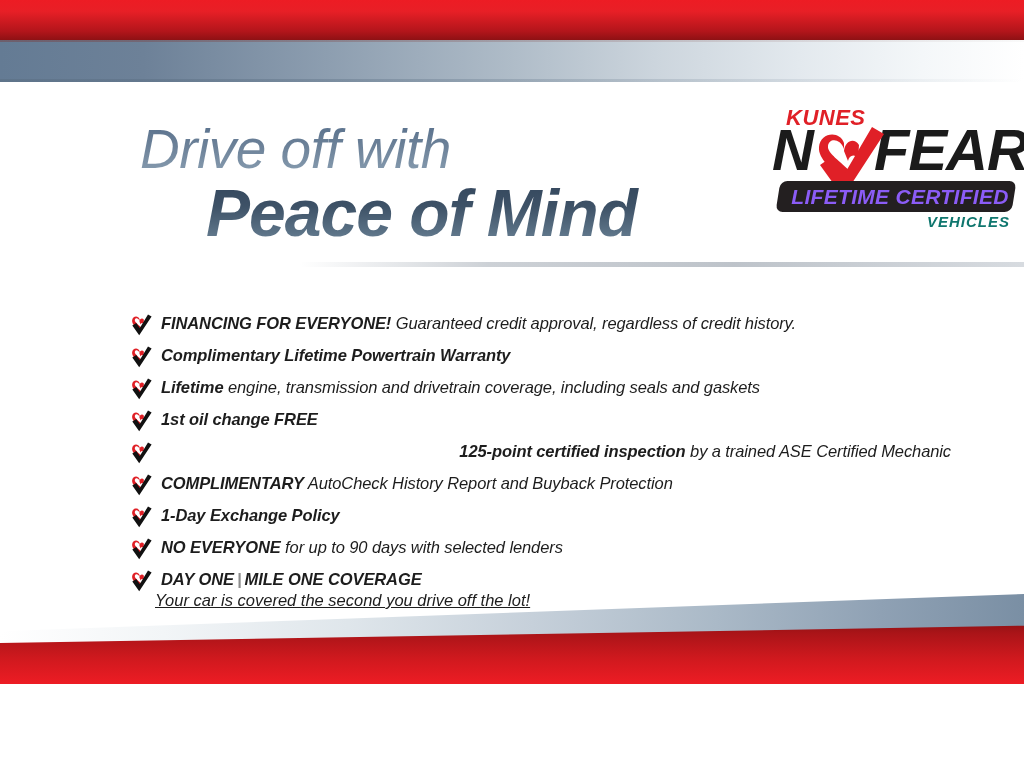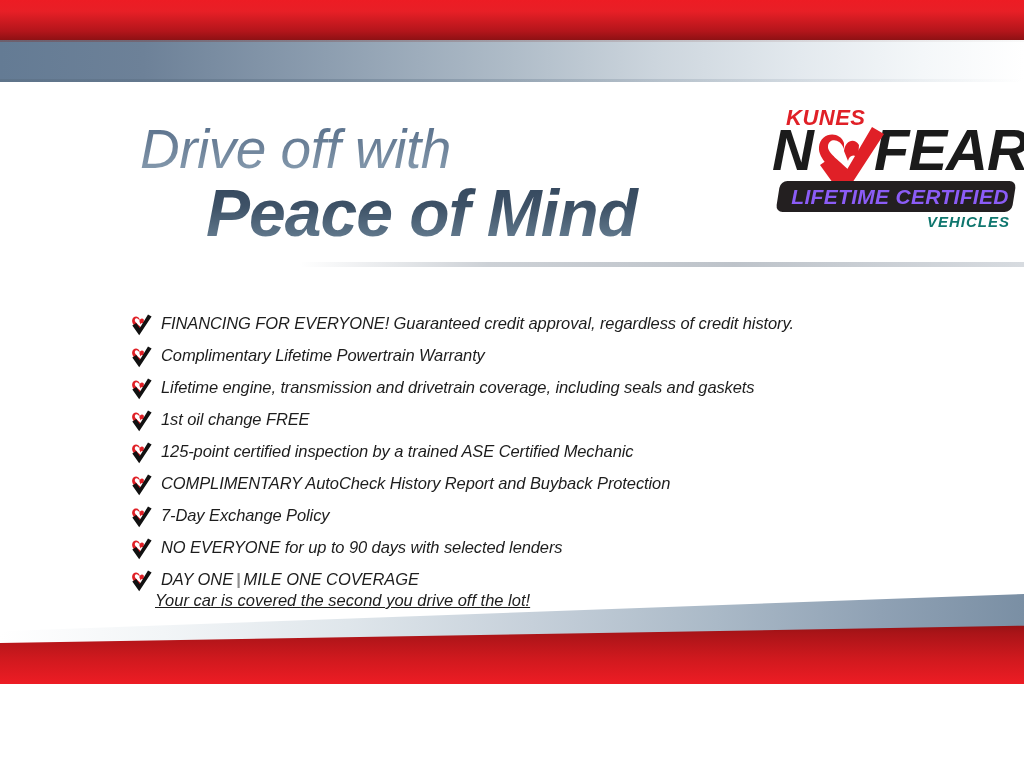--- a/index.html
+++ b/index.html
@@ -214,21 +214,21 @@
     flex: 1 1 auto;
     margin-left: 6px;
     font-size: 16.5px;
     font-style: italic;
     color: #1d1d1d;
     line-height: 26px;
     white-space: nowrap;
     letter-spacing: -0.1px;
   }
   .bullet-text b {
-    font-weight: normal;
+    font-weight: bold;
   }
   .sep {
     color: #8e8e8e;
     font-weight: bold;
     padding: 0 3px;
   }
   .bullet-sub {
     margin-left: 30px;
     margin-top: -4px;
     font-size: 16.5px;
@@ -310,42 +310,42 @@
         <div style="flex: 1 1 auto;">
           <div class="bullet-text"><b>1st oil change FREE</b></div>
         </div>
       </div>
       <div class="bullet-row">
         <span class="bullet-icon"><svg viewBox="0 0 24 22" class="bullet-icon-svg" width="24" height="22">
             <path d="M8.6 5.2 C7.4 1.2, 1.4 1.8, 1.1 6.4 C0.8 10.1, 5.0 13.2, 8.6 17.5 L11.1 14.4 C7.5 10.6, 3.5 8.2, 3.8 6.0 C4.1 3.6, 7.4 3.6, 8.6 7.0 Z" fill="#e02027"></path>
             <path d="M8.4 7.6 C8.7 4.6, 11.4 3.4, 12.9 5.8 L12.6 10.0 C11.7 8.2, 9.9 8.8, 9.6 10.6 Z" fill="#e02027"></path>
             <path d="M8.2 21.3 L1.3 11.6 L5.2 8.9 L8.8 14.0 L17.0 0.4 L20.6 2.5 Z" fill="#111111"></path>
           </svg></span>
-        <div style="flex: 1 1 auto;">
+        <div style="flex: 1 1 auto; text-align: right;">
           <div class="bullet-text"><b>125-point certified inspection</b><span> by a trained ASE Certified Mechanic</span></div>
         </div>
       </div>
       <div class="bullet-row">
         <span class="bullet-icon"><svg viewBox="0 0 24 22" class="bullet-icon-svg" width="24" height="22">
             <path d="M8.6 5.2 C7.4 1.2, 1.4 1.8, 1.1 6.4 C0.8 10.1, 5.0 13.2, 8.6 17.5 L11.1 14.4 C7.5 10.6, 3.5 8.2, 3.8 6.0 C4.1 3.6, 7.4 3.6, 8.6 7.0 Z" fill="#e02027"></path>
             <path d="M8.4 7.6 C8.7 4.6, 11.4 3.4, 12.9 5.8 L12.6 10.0 C11.7 8.2, 9.9 8.8, 9.6 10.6 Z" fill="#e02027"></path>
             <path d="M8.2 21.3 L1.3 11.6 L5.2 8.9 L8.8 14.0 L17.0 0.4 L20.6 2.5 Z" fill="#111111"></path>
           </svg></span>
         <div style="flex: 1 1 auto;">
           <div class="bullet-text"><b>COMPLIMENTARY</b><span> AutoCheck History Report and Buyback Protection</span></div>
         </div>
       </div>
       <div class="bullet-row">
         <span class="bullet-icon"><svg viewBox="0 0 24 22" class="bullet-icon-svg" width="24" height="22">
             <path d="M8.6 5.2 C7.4 1.2, 1.4 1.8, 1.1 6.4 C0.8 10.1, 5.0 13.2, 8.6 17.5 L11.1 14.4 C7.5 10.6, 3.5 8.2, 3.8 6.0 C4.1 3.6, 7.4 3.6, 8.6 7.0 Z" fill="#e02027"></path>
             <path d="M8.4 7.6 C8.7 4.6, 11.4 3.4, 12.9 5.8 L12.6 10.0 C11.7 8.2, 9.9 8.8, 9.6 10.6 Z" fill="#e02027"></path>
             <path d="M8.2 21.3 L1.3 11.6 L5.2 8.9 L8.8 14.0 L17.0 0.4 L20.6 2.5 Z" fill="#111111"></path>
           </svg></span>
         <div style="flex: 1 1 auto;">
-          <div class="bullet-text"><b>7-Day Exchange Policy</b></div>
+          <div class="bullet-text"><b>1-Day Exchange Policy</b></div>
         </div>
       </div>
       <div class="bullet-row">
         <span class="bullet-icon"><svg viewBox="0 0 24 22" class="bullet-icon-svg" width="24" height="22">
             <path d="M8.6 5.2 C7.4 1.2, 1.4 1.8, 1.1 6.4 C0.8 10.1, 5.0 13.2, 8.6 17.5 L11.1 14.4 C7.5 10.6, 3.5 8.2, 3.8 6.0 C4.1 3.6, 7.4 3.6, 8.6 7.0 Z" fill="#e02027"></path>
             <path d="M8.4 7.6 C8.7 4.6, 11.4 3.4, 12.9 5.8 L12.6 10.0 C11.7 8.2, 9.9 8.8, 9.6 10.6 Z" fill="#e02027"></path>
             <path d="M8.2 21.3 L1.3 11.6 L5.2 8.9 L8.8 14.0 L17.0 0.4 L20.6 2.5 Z" fill="#111111"></path>
           </svg></span>
         <div style="flex: 1 1 auto;">
           <div class="bullet-text"><b>NO EVERYONE</b><span> for up to 90 days with selected lenders</span></div>

